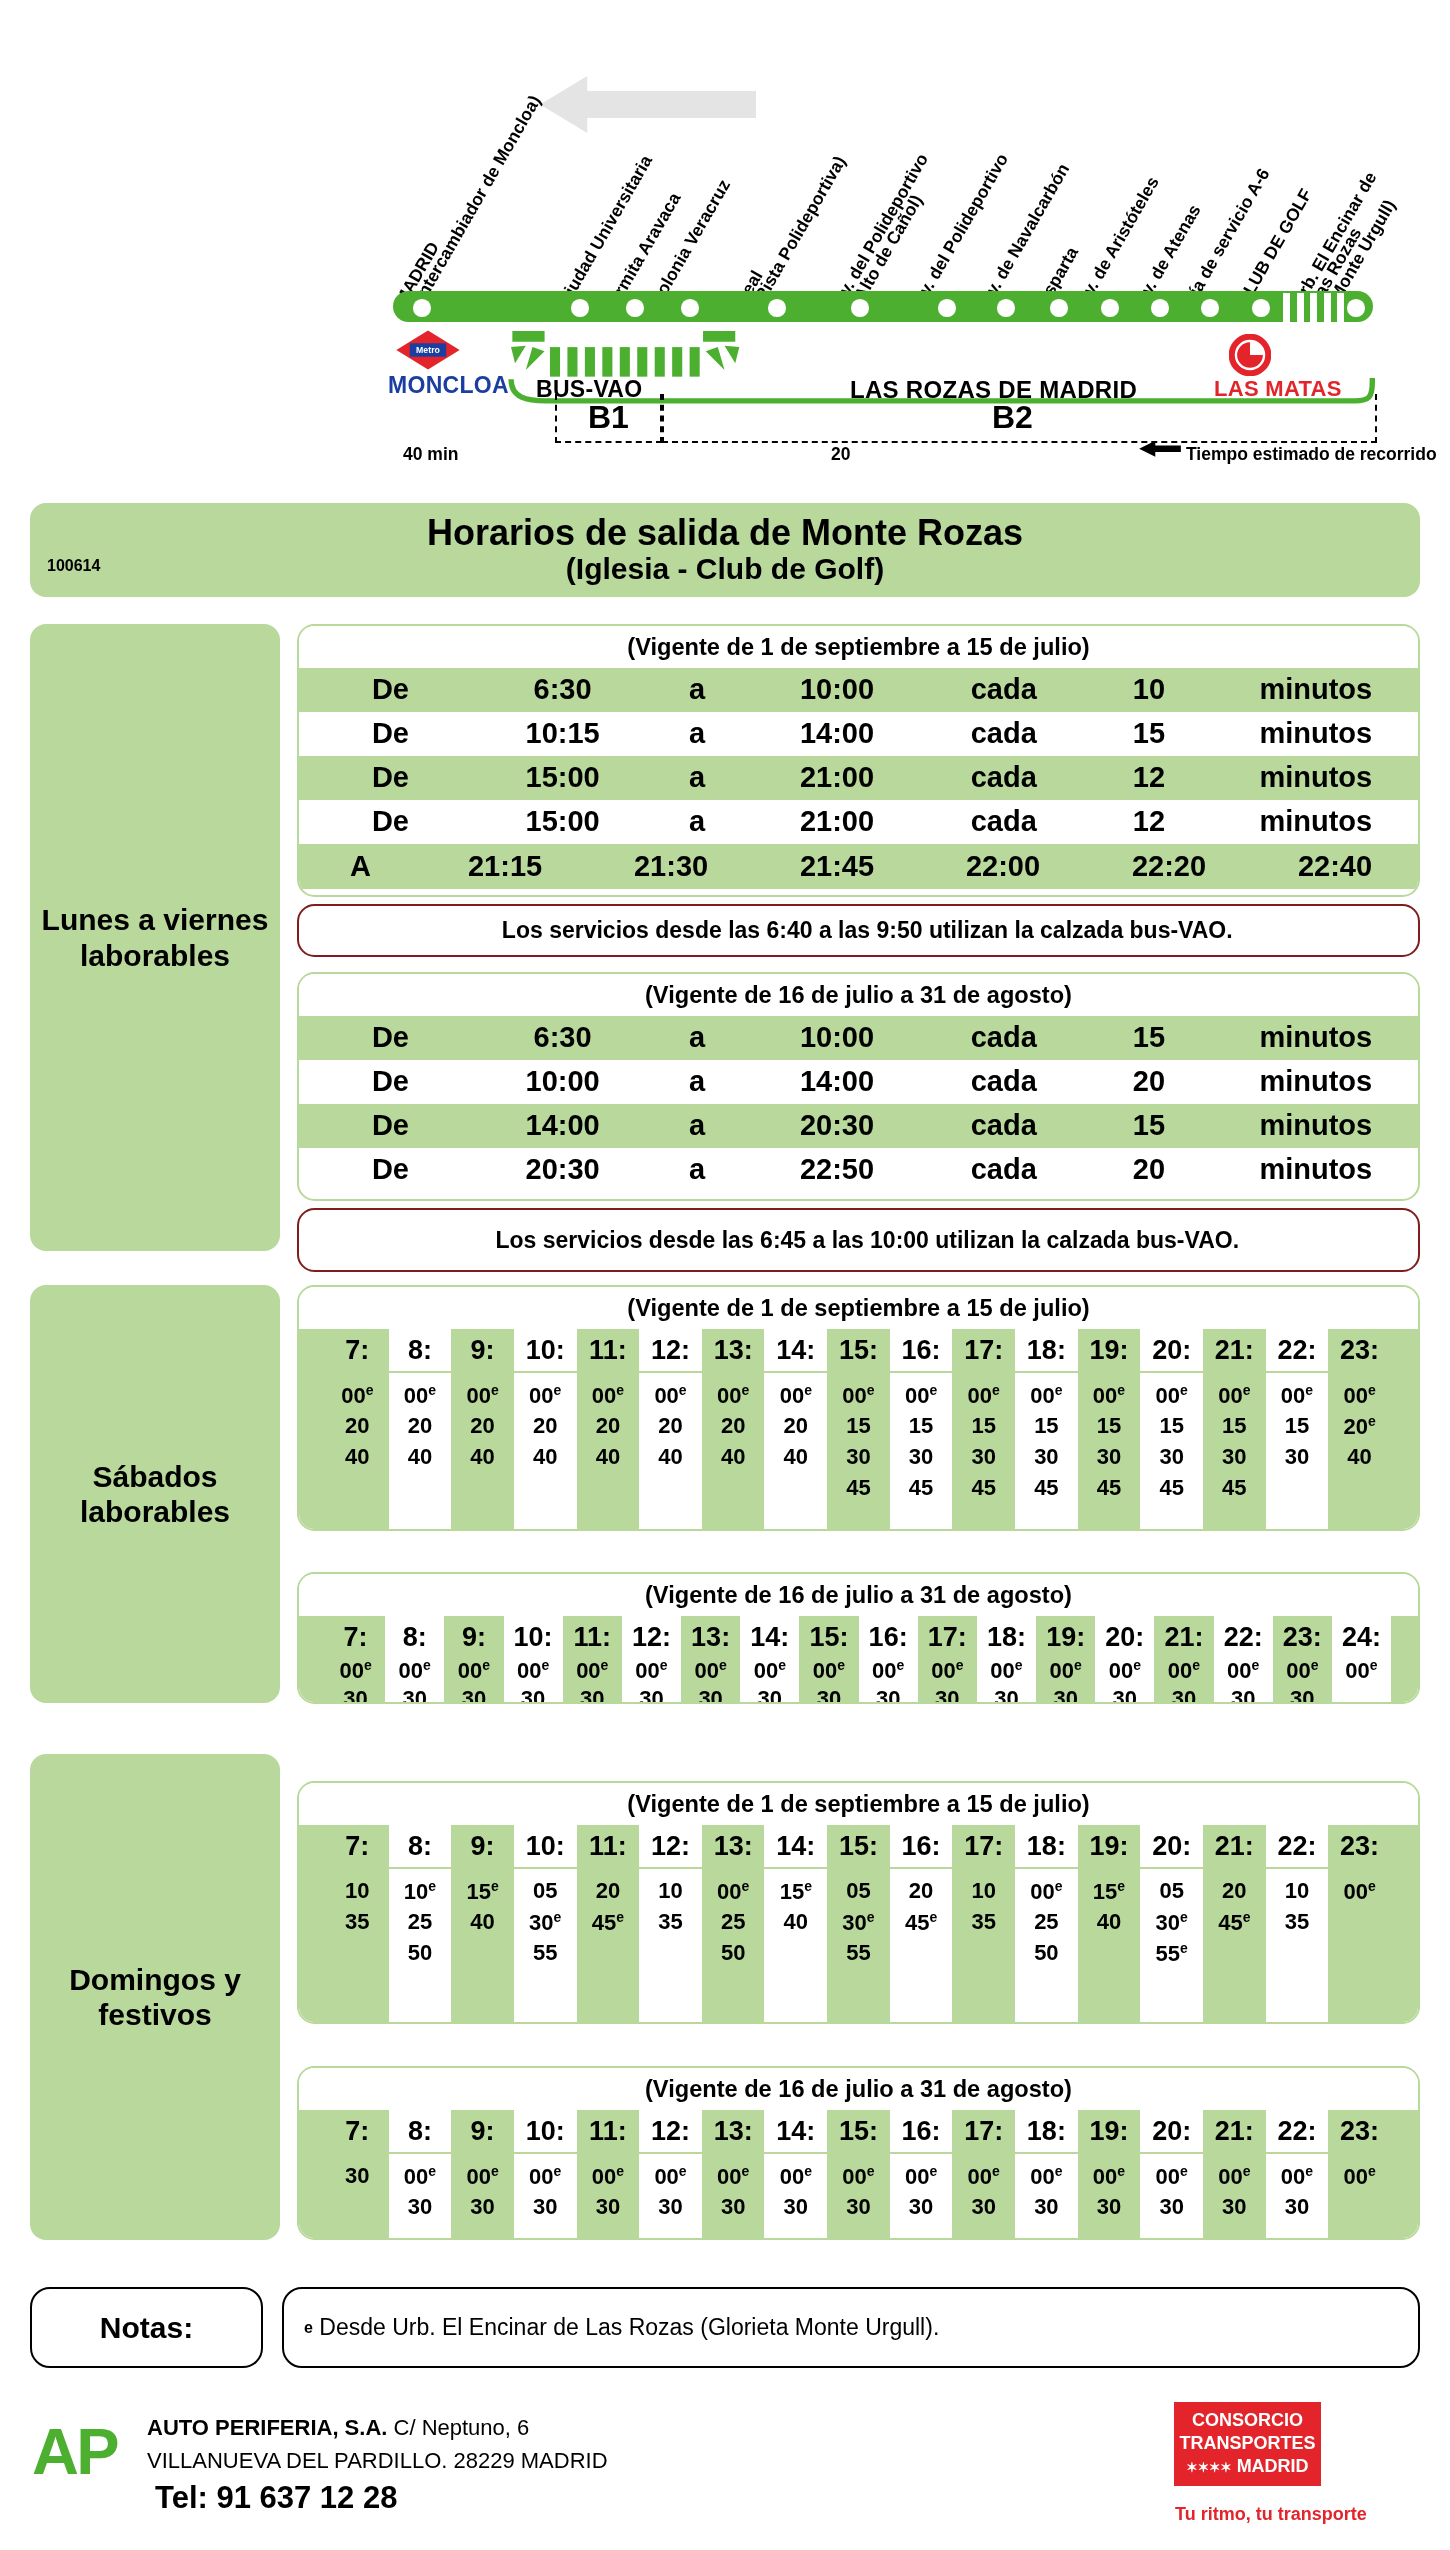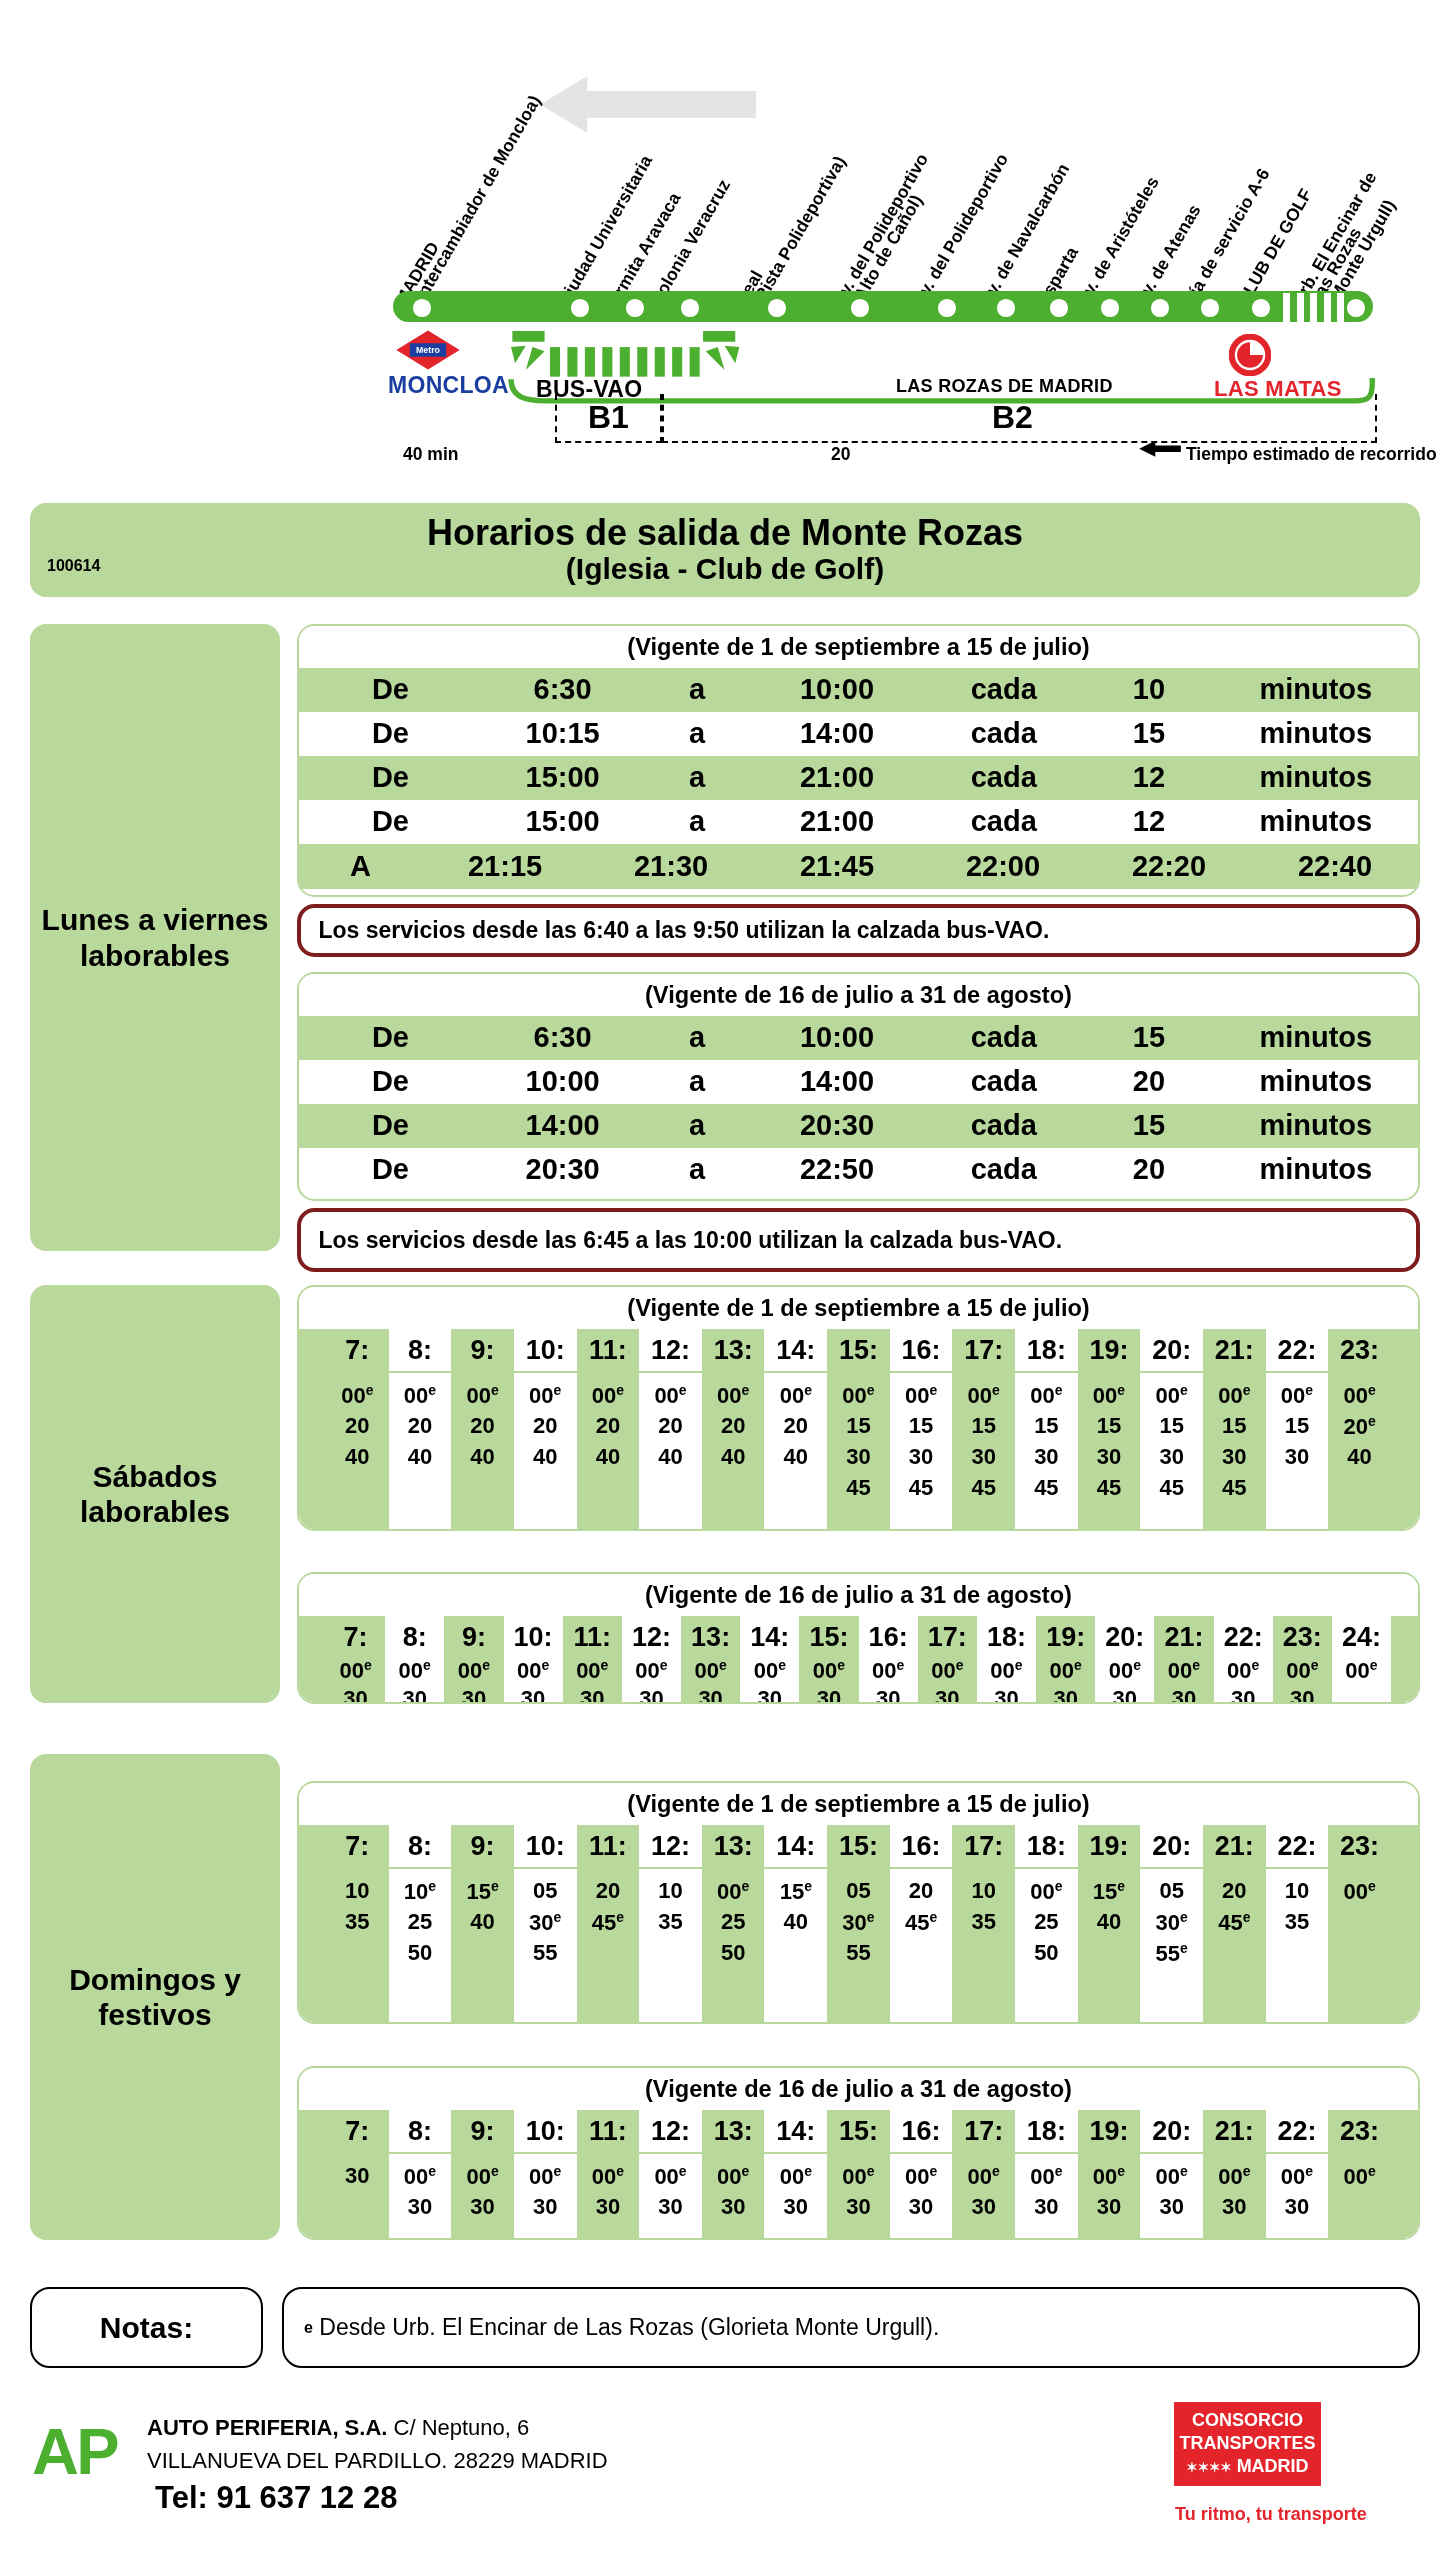--- a/index.html
+++ b/index.html
@@ -67,21 +67,21 @@
   
   .metro-icon { position:absolute; left:395px; top:329px; width:66px; height:42px; }
   .metro-icon svg { width:100%; height:100%; }
   .metro-label { position:absolute; left:388px; top:372px; font-size:23px; font-weight:bold; color:#1a3fa0; letter-spacing:0.3px;}
 
   
   .vao-comb { position:absolute; left:505px; top:331px; width:243px; height:47px; }
   .vao-comb svg { width:100%; height:100%; }
   .busvao-label { position:absolute; left:536px; top:376px; font-size:23px; font-weight:bold; letter-spacing:0.3px; }
 
-  .las-rozas-label { position:absolute; left:896px; top:376px; font-size:18px; font-weight:bold; letter-spacing:0.3px;}
+  .las-rozas-label { position:absolute; left:850px; top:376px; font-size:24px; font-weight:bold; letter-spacing:0.3px;}
   .las-matas-label { position:absolute; left:1214px; top:376px; font-size:22px; font-weight:bold; color:#e3242b; letter-spacing:0.3px;}
   .matas-icon { position:absolute; left:1229px; top:334px; width:42px; height:42px; }
   .matas-icon svg { width:100%; height:100%; }
 
   
   .return-line { position:absolute; left:507px; top:378px; width:868px; height:39px; }
   .return-line svg { width:100%; height:100%; }
 
   
   .zone-box {
@@ -134,22 +134,22 @@
   .c-cada { width:15%; }
   .c-min  { width:12%; }
   .c-word { width:19%; }
 
   .a-row { display:flex; align-items:center; height:45px; font-size:29px; font-weight:bold; background:#b9d89b; }
   .a-row > div { text-align:center; }
   .a-label { width:11%; }
   .a-cell { flex:1; }
 
   .note-box {
-    position:absolute; background:#fff; border:4px solid #7f1d1d; border-radius:17.5px;
-    display:flex; align-items:center; padding-left:17.5px; font-size:23px; font-weight:bold;
+    position:absolute; background:#fff; border:2px solid #7f1d1d; border-radius:17.5px;
+    display:flex; align-items:center; padding-left:17.5px; font-size:23px; font-weight:bold;justify-content:center;
   }
 
   
   .grid-panel { position:absolute; background:#fff; border:2px solid #b9d89b; border-radius:17.5px; overflow:hidden; }
   .grid-wrap { position:relative; background:#fff; }
   .gcols { display:flex; width:100%; }
   .gcol { flex:1 1 0; display:flex; flex-direction:column; align-items:center; position:relative; }
   .gcol.shade { background:#b9d89b; }
   .ghead { font-size:27px; font-weight:bold; padding-top:5.4px; padding-bottom:4px; height:42px; line-height:1.2;}
   .gsep { height:2px; background:#b9d89b; width:100%; }

